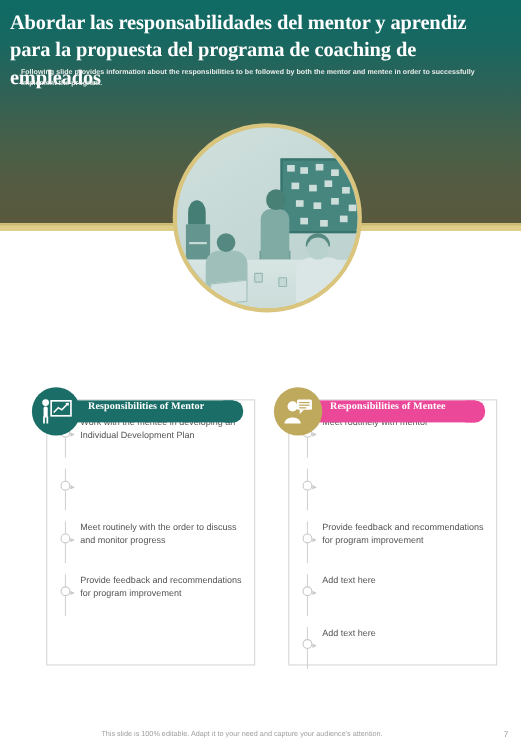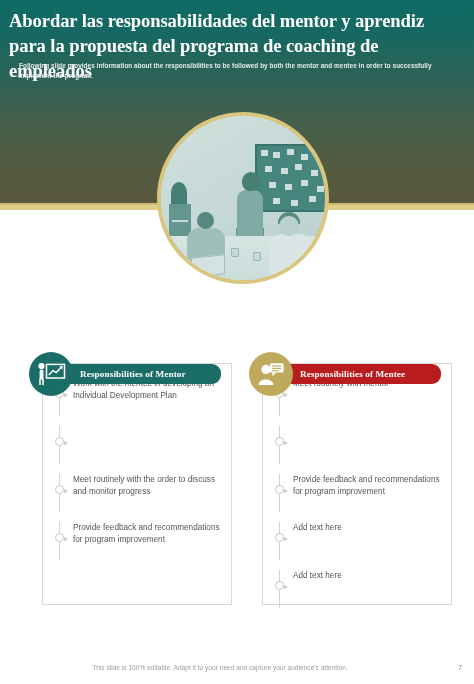--- a/index.html
+++ b/index.html
@@ -100,26 +100,26 @@
     border: 1px solid #d8d8d8;
   }
   .card-mentor { left: 42px; top: 363px; width: 190px; height: 242px; }
   .card-mentee { left: 262px; top: 363px; width: 190px; height: 242px; }
 
   .banner {
     position: absolute;
     height: 20px;
     top: 364px;
     display: flex;
-    align-items: center;
+    align-items: flex-start;
     padding-left: 16px;
     z-index: 6;
   }
   .banner-mentor { left: 64px; width: 148px; background: #1b6e68; }
-  .banner-mentee { left: 284px; width: 148px; background: #b91c1c; }
+  .banner-mentee { left: 284px; width: 148px; background: #ec4899; }
   .banner::after {
     content: "";
     position: absolute;
     right: -9px; top: 0;
     width: 18px; height: 20px;
     border-radius: 0 9px 9px 0;
     background: inherit;
   }
   .banner-label {
     font-family: "Liberation Serif", serif;

